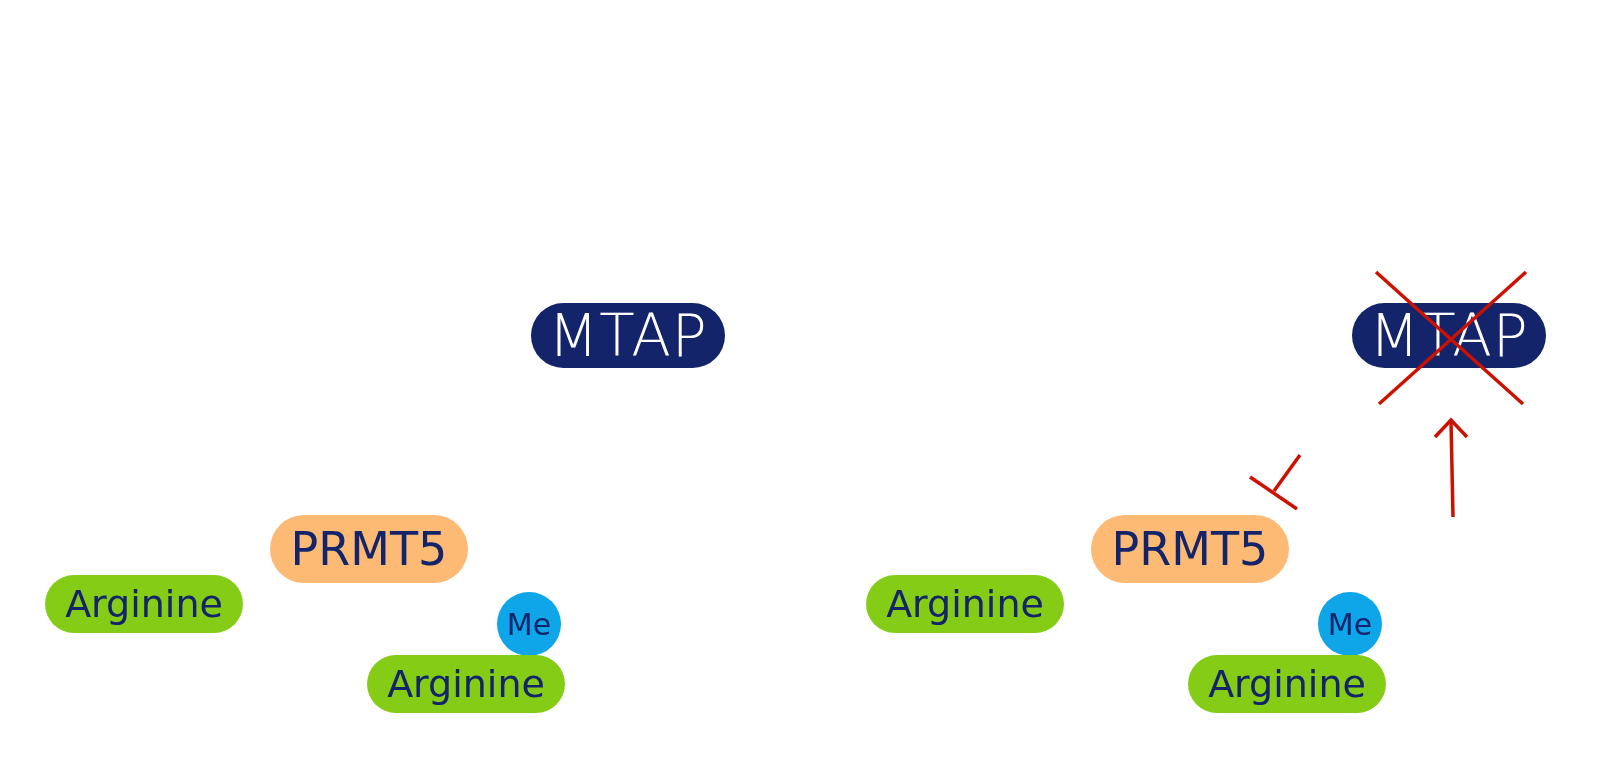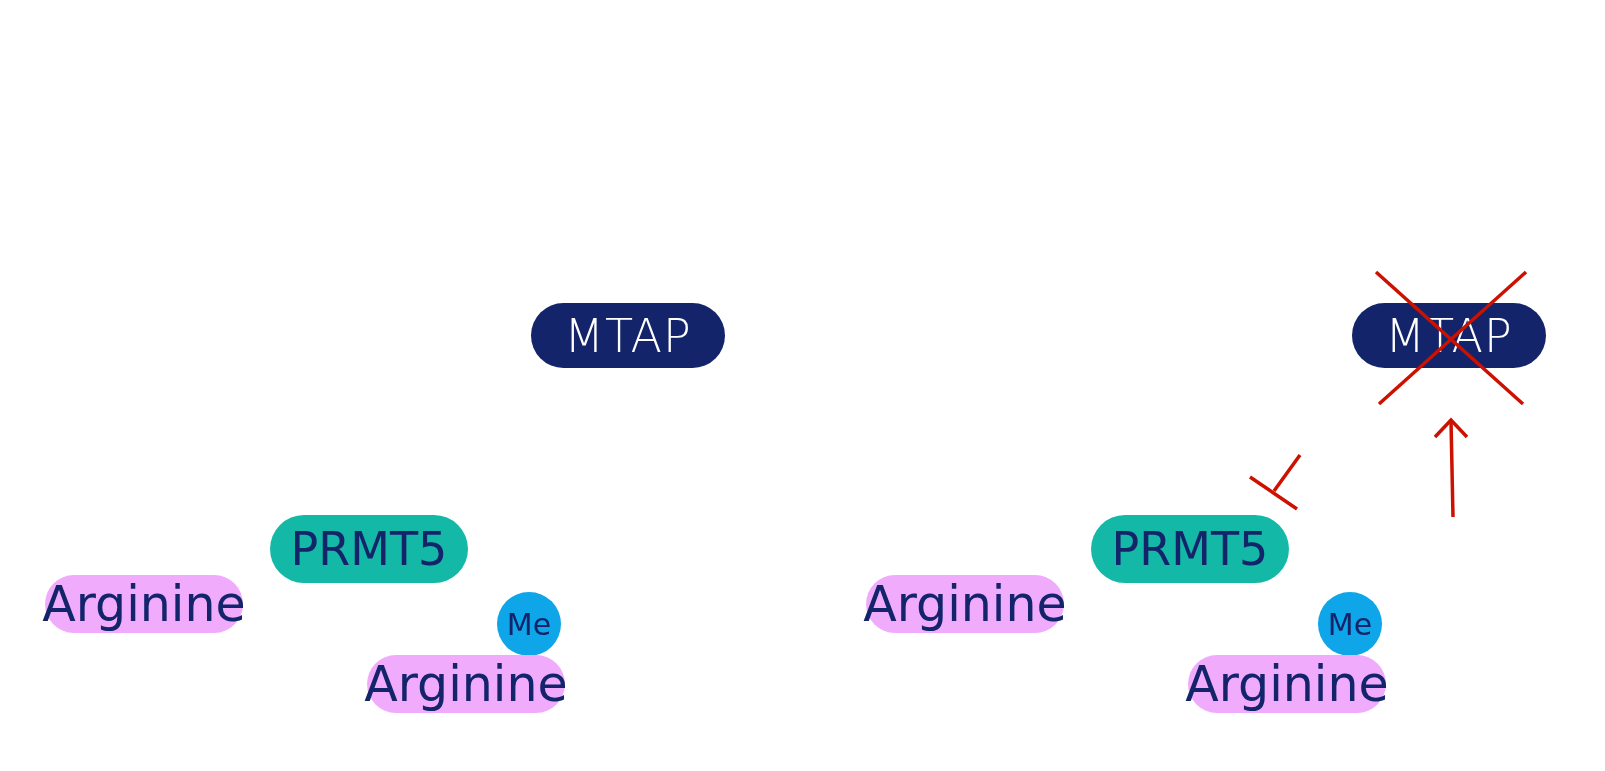--- a/index.html
+++ b/index.html
@@ -1,25 +1,25 @@
 <!DOCTYPE html>
 <html><head>
 <meta charset="utf-8">
 <style>
   html, body { margin: 0; padding: 0; background: #ffffff; }
   body { width: 1605px; height: 771px; position: relative; overflow: hidden;
          font-family: "DejaVu Sans", sans-serif; }
   .pill { position: absolute; display: flex; align-items: center; justify-content: center;
           border-radius: 40px; box-sizing: border-box; white-space: nowrap; }
   .mtap { width: 194px; height: 65px; background: #13246a; color: #ffffff;
-          font-size: 46px; font-weight: 300; letter-spacing: 1px; border-radius: 33px; }
-  .prmt5 { width: 198px; height: 68px; background: #14b8a6; color: #13246a;
+          font-size: 58px; font-weight: 300; letter-spacing: 1px; border-radius: 33px; }
+  .prmt5 { width: 198px; height: 68px; background: #fdba74; color: #13246a;
            font-size: 46px; border-radius: 34px; }
-  .arg { width: 198px; height: 58px; background: #f0abfc; color: #13246a;
-         font-size: 49px; border-radius: 29px; }
+  .arg { width: 198px; height: 58px; background: #84cc16; color: #13246a;
+         font-size: 38px; border-radius: 29px; }
   .me { position: absolute; width: 64px; height: 64px; border-radius: 50%;
         background: #0ea5e9; color: #13246a; font-size: 30px;
         display: flex; align-items: center; justify-content: center; }
   svg.overlay { position: absolute; left: 0; top: 0; pointer-events: none; }
 </style>
 </head>
 <body>
 
 <div>
   <div class="pill mtap" style="left:531px; top:303px;">

